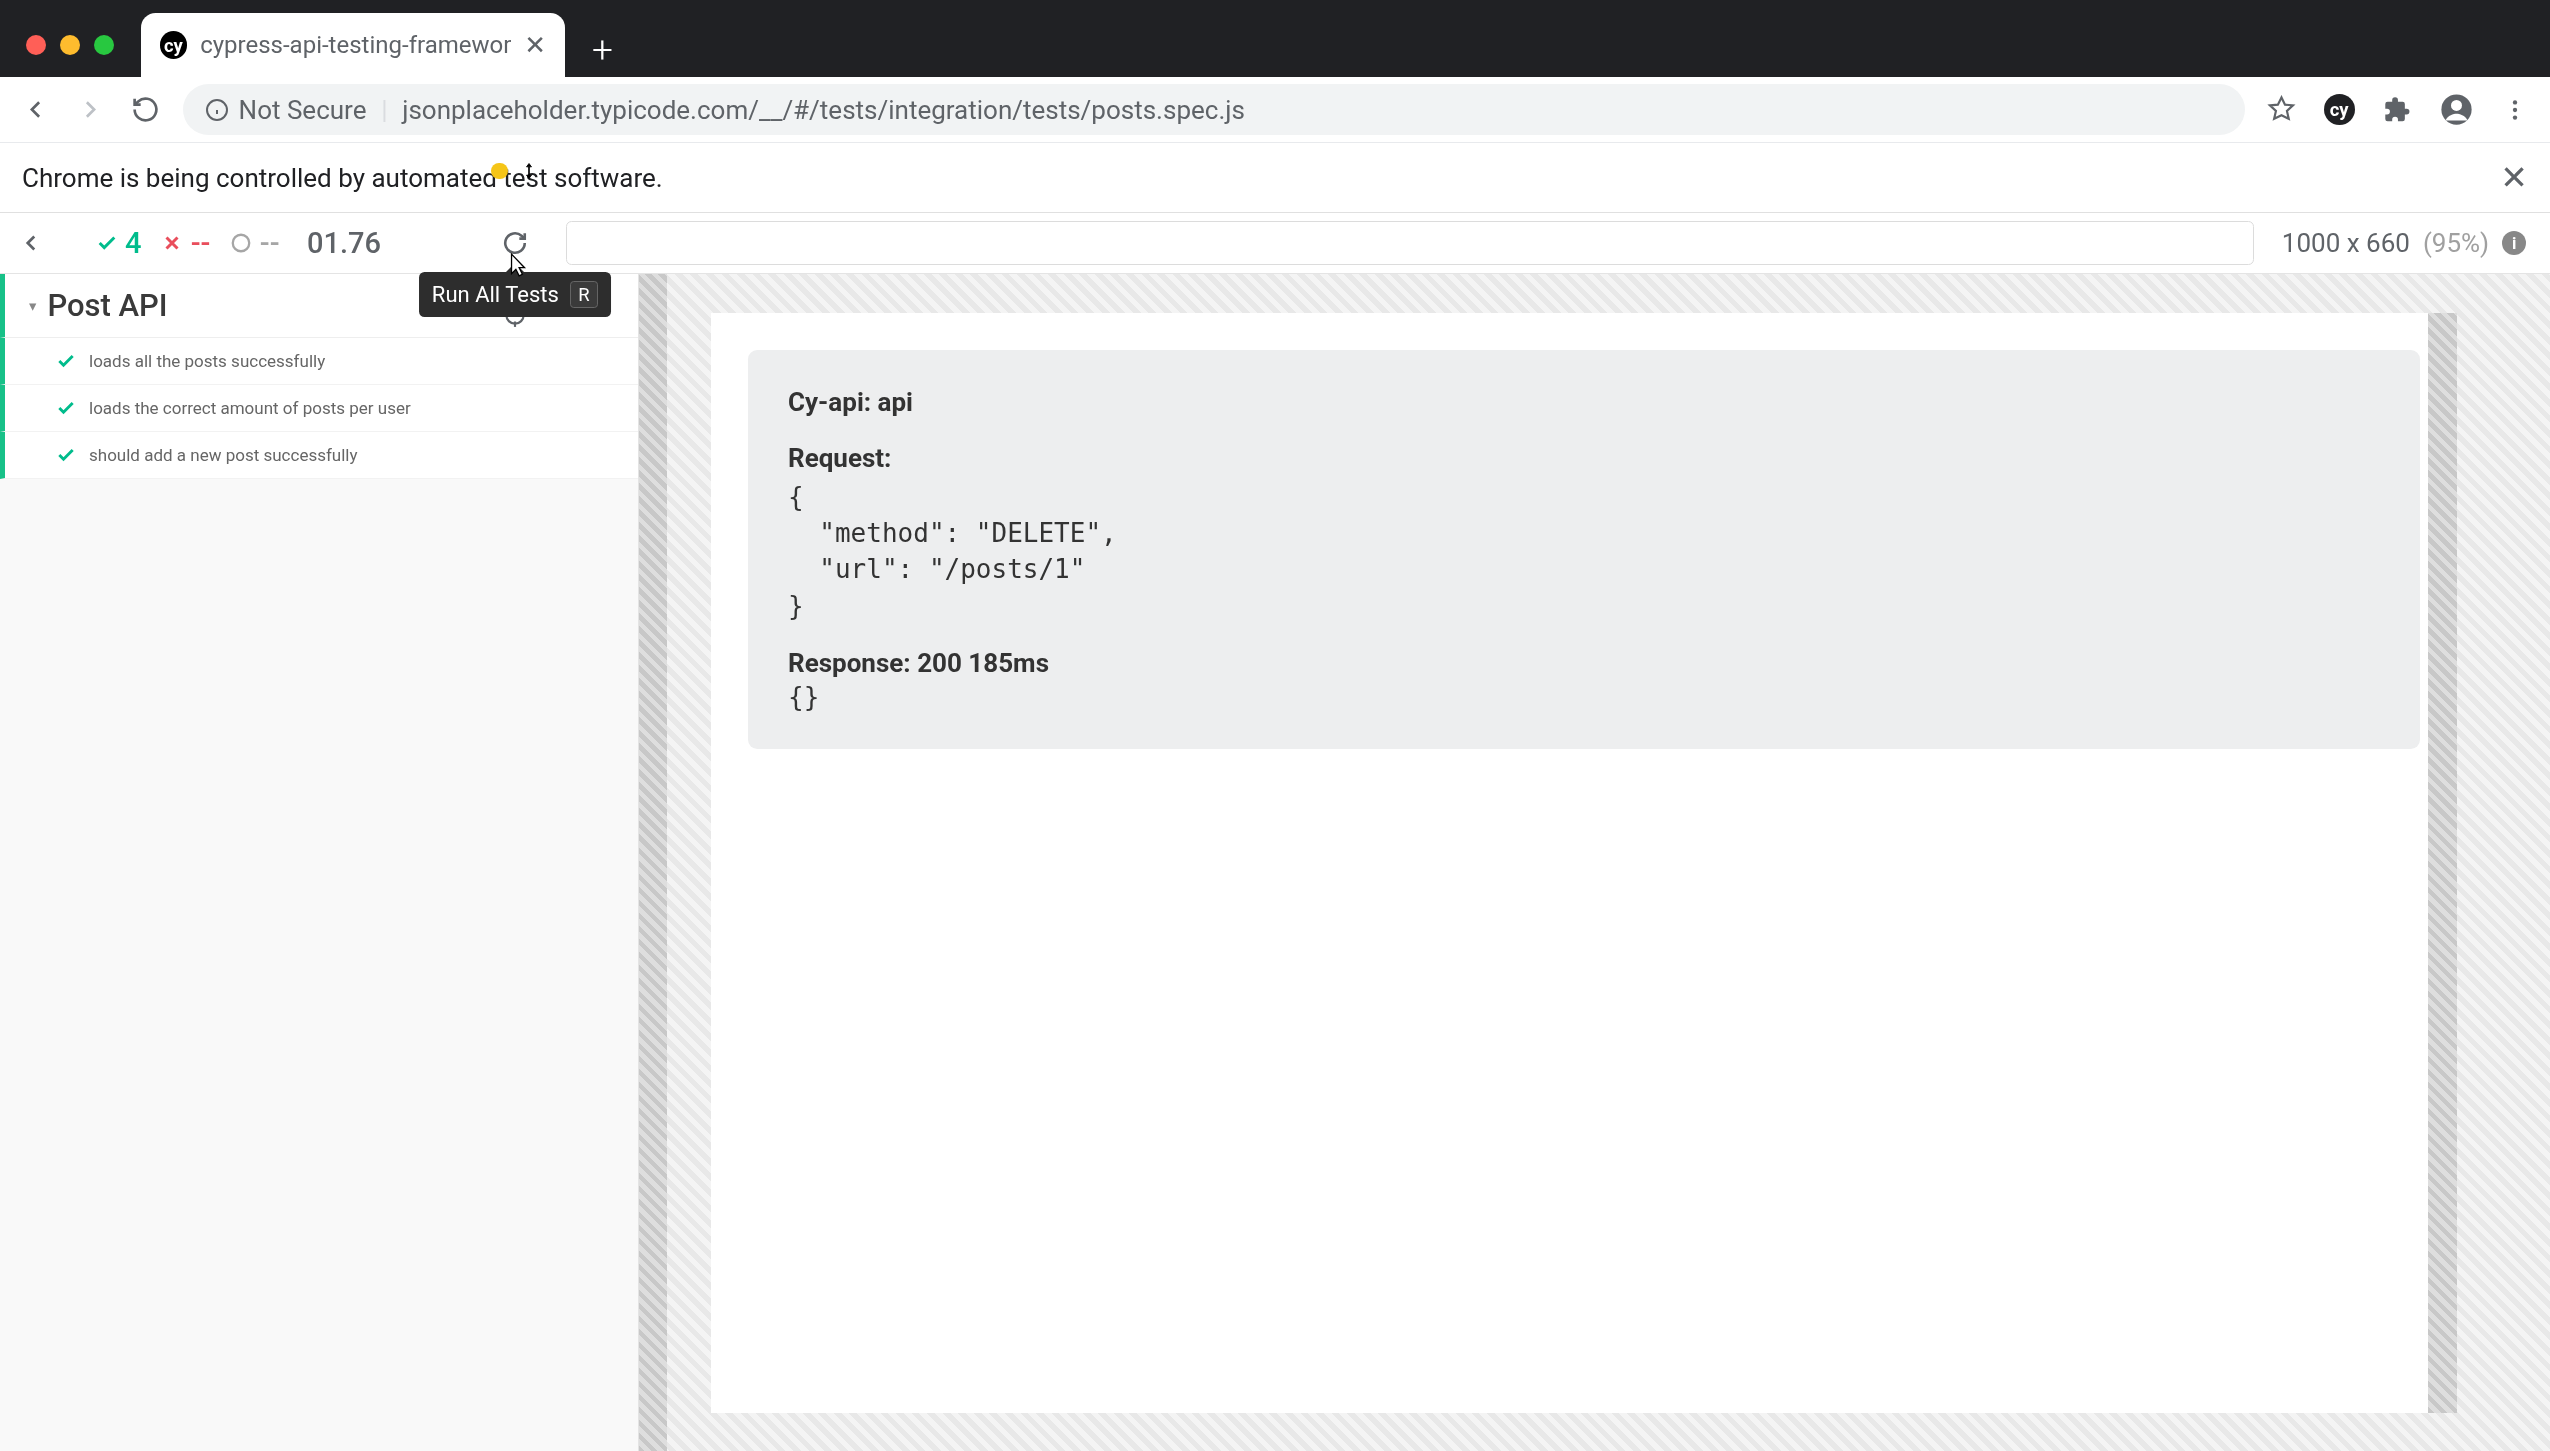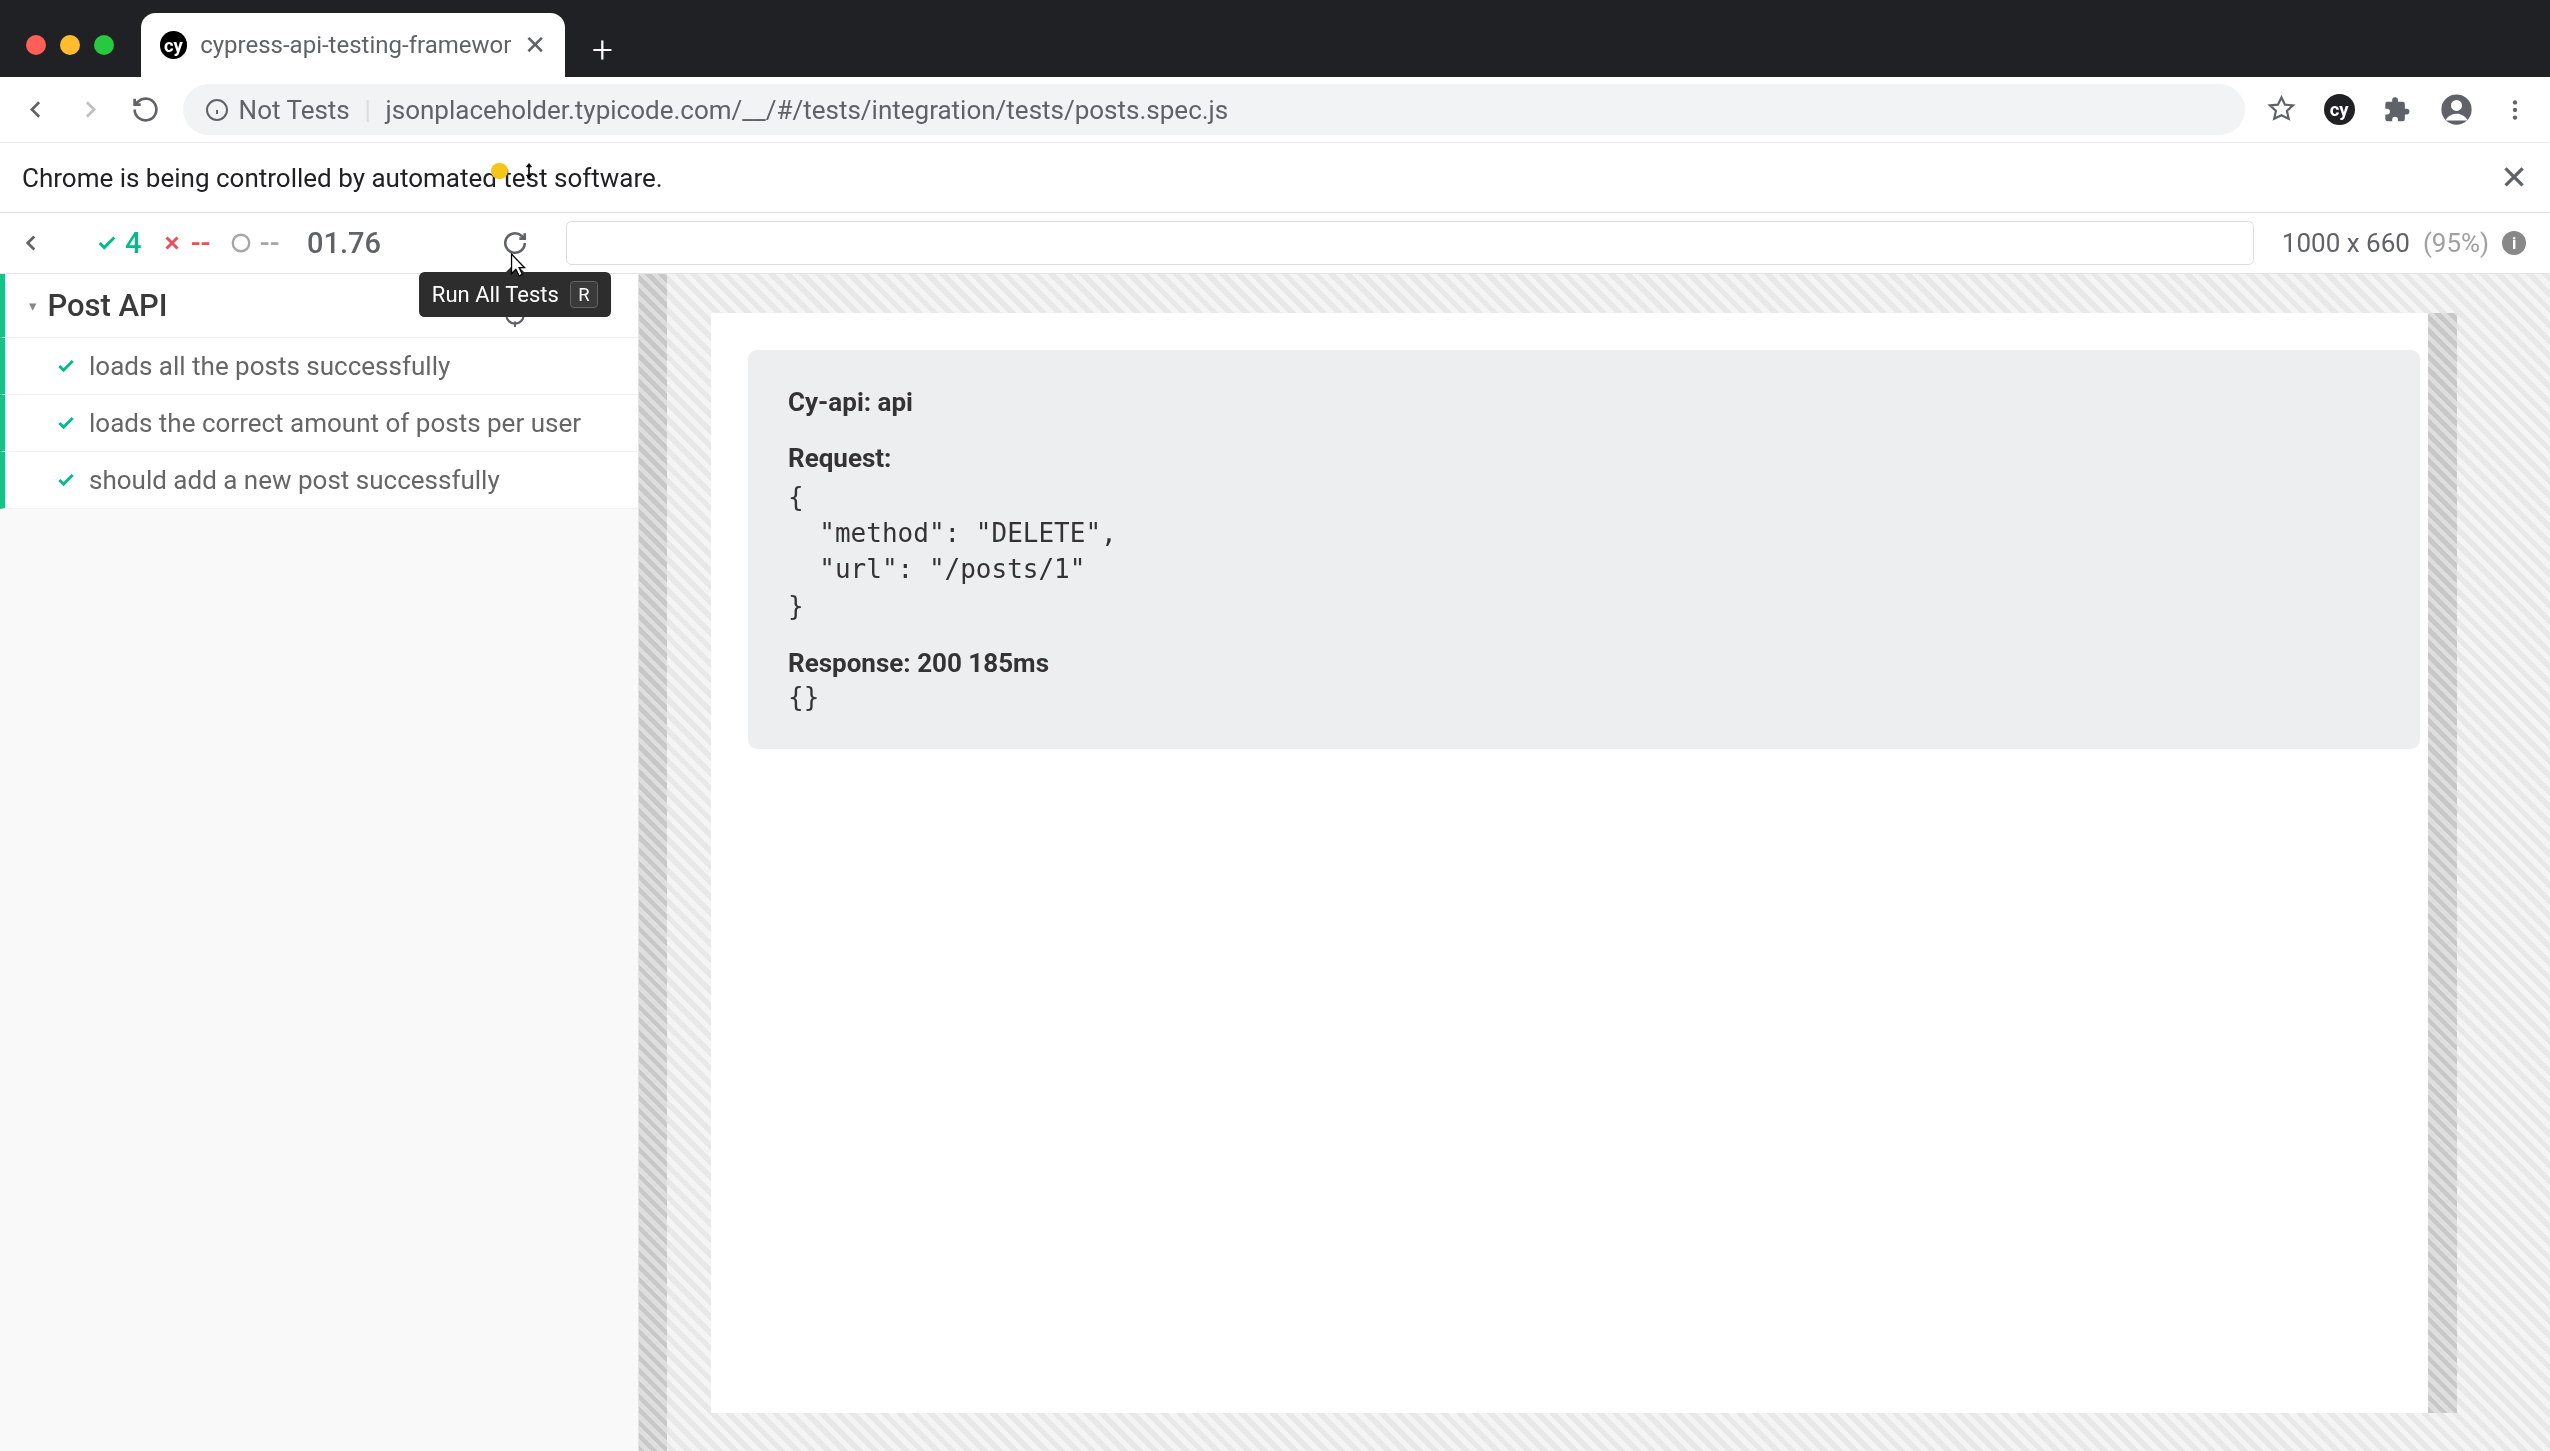--- a/index.html
+++ b/index.html
@@ -65,21 +65,21 @@
 .cy-viewport { display: flex; align-items: center; gap: 13px; font-size: 26px; color: #5f6368; margin-right: 9.2px; }
 .cy-viewport .pct { color: #a0a0a0; }
 .cy-viewport .info-ic { width: 24px; height: 24px; border-radius: 50%; background: #888; color: #fff; display: flex; align-items: center; justify-content: center; font-size: 16.5px; font-weight: bold; }
 
 
 .main { display: flex; height: calc(100% - 77px - 66px - 70px - 61px); }
 .sidebar { width: 639px; background: #f9f9f9; border-right: 0.9px solid #e4e4e4; overflow: hidden; }
 .suite-row { display: flex; align-items: center; padding: 13px 24px; gap: 11px; border-left: 5.5px solid #17c188; background: #fff; border-bottom: 0.9px solid #eee; cursor: pointer; }
 .suite-caret { color: #888; }
 .suite-title { font-size: 31px; color: #3a3a3a; font-weight: 500; }
-.test-row { display: flex; align-items: center; padding: 13px 36px 13px 51px; gap: 13px; background: #fff; border-left: 5.5px solid #17c188; border-bottom: 0.9px solid #f2f2f2; cursor: pointer; font-size: 26px; color: #666; }
+.test-row { display: flex; align-items: center; padding: 13px 36px 13px 51px; gap: 13px; background: #fff; border-left: 5.5px solid #17c188; border-bottom: 0.9px solid #f2f2f2; cursor: pointer; font-size: 17px; color: #666; }
 .test-row svg { width: 20px; height: 20px; color: #00bc8c; flex-shrink: 0; }
 
 
 .iframe-bg { flex: 1; position: relative; background: repeating-linear-gradient(45deg, #e8e8e8 0 5.5px, #f4f4f4 5.5px 11px); padding: 39px; display: flex; justify-content: flex-start; }
 .iframe-bg::before { content: ""; position: absolute; left: 0; top: 0; bottom: 0; width: 27.6px; background: repeating-linear-gradient(45deg, #c8c8c8 0 4.6px, #dedede 4.6px 9.2px); }
 .aut { background: #fff; width: 1746px; height: 100%; margin-left: 33px; position: relative; }
 .aut-scroll { position: absolute; right: 0; top: 0; bottom: 0; width: 29px; background: repeating-linear-gradient(45deg, #c8c8c8 0 4.6px, #dedede 4.6px 9.2px); }
 .api-panel { margin: 37px; background: #edeeef; border-radius: 9.2px; padding: 37px 40px; font-size: 26px; color: #333; }
 .api-title { font-weight: 700; margin-bottom: 26px; }
 .api-label { font-weight: 700; margin-bottom: 5.5px; }
@@ -122,21 +122,21 @@
         <path d="M3 3v5h5"></path>
       </svg>
   </div>
   <div class="addr-bar">
     <span class="insecure">
       <svg width="24" height="24" viewBox="0 0 24 24" fill="none" stroke="currentColor" stroke-width="2">
           <circle cx="12" cy="12" r="10"></circle>
           <line x1="12" y1="8" x2="12" y2="8"></line>
           <line x1="12" y1="12" x2="12" y2="16"></line>
         </svg>
-      <span>Not Tests</span>
+      <span>Not Secure</span>
     </span>
     <span class="sep">|</span>
     <span class="addr-url">jsonplaceholder.typicode.com/__/#/tests/integration/tests/posts.spec.js</span>
   </div>
   <div class="addr-actions">
     <div class="addr-icon">
       <svg viewBox="0 0 24 24" width="29" height="29" fill="none" stroke="currentColor" stroke-width="1.8">
           <path d="M12 2l2.9 6 6.6.6-5 4.6 1.5 6.5L12 16.8 5.9 19.7 7.4 13.2l-5-4.6 6.6-.6z"></path>
         </svg>
     </div>

